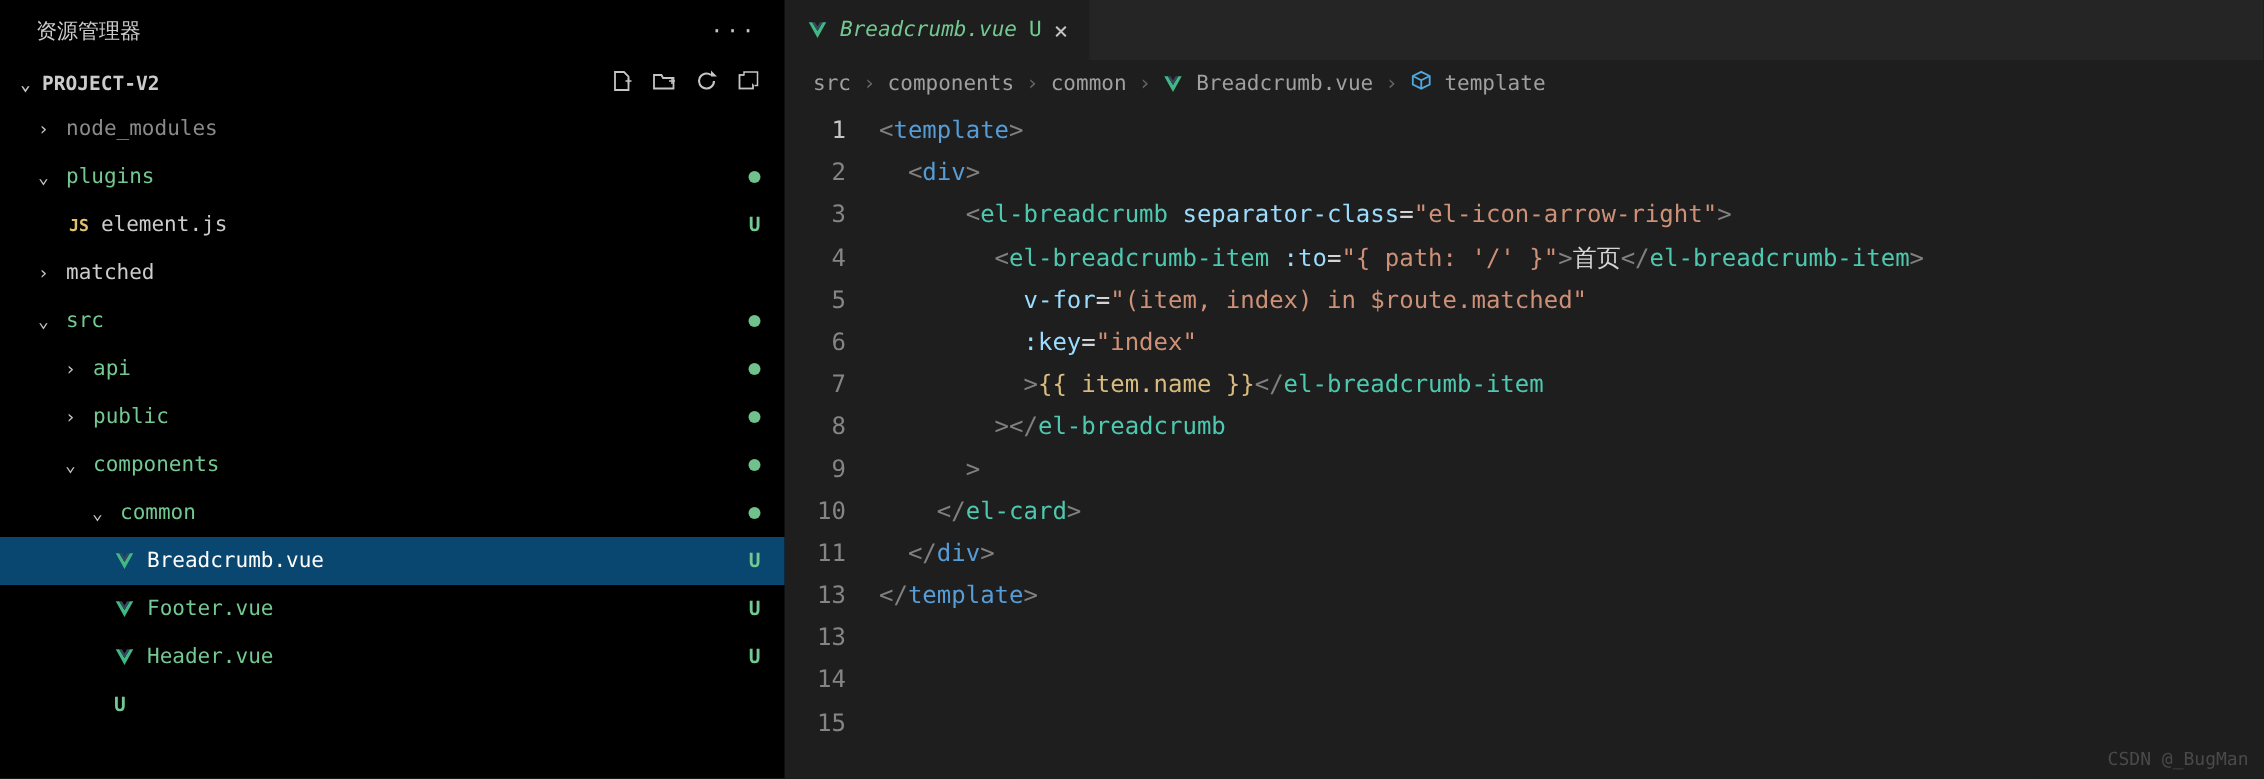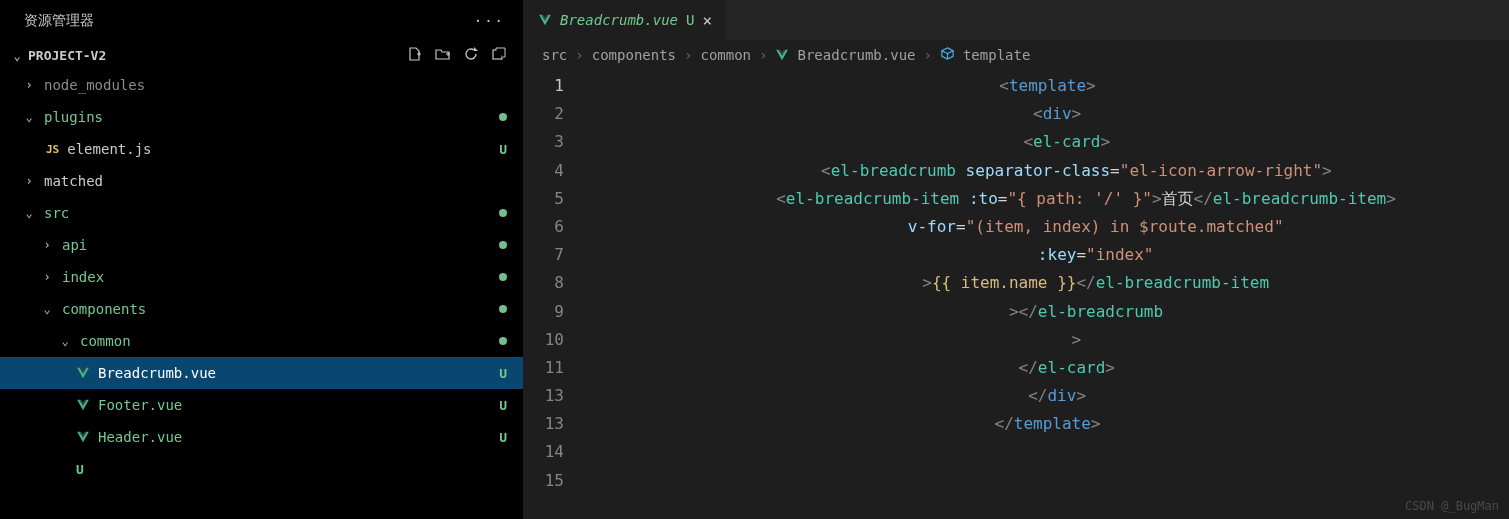--- a/index.html
+++ b/index.html
@@ -90,21 +90,21 @@
   color: #a0a0a0;
 }
 .breadcrumb .sep { color: #666; }
 .breadcrumb .icon-cube { color: #4fa9e0; }
 
 .code-area { display: flex; flex: 1; font-family: Consolas, monospace; font-size: 16px; }
 .gutter { width: 62px; text-align: right; color: #858585; padding-top: 2px; }
 .gutter div { height: 28.2px; padding-right: 22px; line-height: 28.2px; }
 .gutter .current { color: #c6c6c6; }
 .code { flex: 1; padding-top: 2px; }
-.code-line { height: 28.2px; line-height: 28.2px; white-space: pre; text-align: center; }
+.code-line { height: 28.2px; line-height: 28.2px; white-space: pre; }
 
 .p-gray { color: #808080; }
 .p-tag { color: #569cd6; }
 .p-comp { color: #4ec9b0; }
 .p-attr { color: #9cdcfe; }
 .p-str { color: #ce9178; }
 .p-text { color: #d4d4d4; }
 .p-brace { color: #d7ba7d; }
 
 .watermark {
@@ -191,21 +191,21 @@
         <span class="tree-label green">
           <span class="chev">›</span>
           <span>api</span>
         </span>
         <span class="status-dot"></span>
       </div>
       <div class="tree-row">
         <span class="spacer" style="width: 40px;"></span>
         <span class="tree-label green">
           <span class="chev">›</span>
-          <span>index</span>
+          <span>public</span>
         </span>
         <span class="status-dot"></span>
       </div>
       <div class="tree-row">
         <span class="spacer" style="width: 40px;"></span>
         <span class="tree-label green">
           <span class="chev">⌄</span>
           <span>components</span>
         </span>
         <span class="status-dot"></span>
@@ -314,21 +314,20 @@
         <div>10</div>
         <div>11</div>
         <div>13</div>
         <div>13</div>
         <div>14</div>
         <div>15</div>
       </div>
     <div class="code" id="code">
         <div class="code-line"><span class="p-gray">&lt;</span><span class="p-tag">template</span><span class="p-gray">&gt;</span></div>
         <div class="code-line"><span>  </span><span class="p-gray">&lt;</span><span class="p-tag">div</span><span class="p-gray">&gt;</span></div>
-        <div class="code-line"><span>    </span><span class="p-gray">&lt;</span><span class="p-comp">el-card</span><span class="p-gray">&gt;</span></div>
         <div class="code-line"><span>      </span><span class="p-gray">&lt;</span><span class="p-comp">el-breadcrumb</span><span> </span><span class="p-attr">separator-class</span><span class="p-text">=</span><span class="p-str">"el-icon-arrow-right"</span><span class="p-gray">&gt;</span></div>
         <div class="code-line"><span>        </span><span class="p-gray">&lt;</span><span class="p-comp">el-breadcrumb-item</span><span> </span><span class="p-attr">:to</span><span class="p-text">=</span><span class="p-str">"{ path: '/' }"</span><span class="p-gray">&gt;</span><span class="p-text">首页</span><span class="p-gray">&lt;/</span><span class="p-comp">el-breadcrumb-item</span><span class="p-gray">&gt;</span></div>
         <div class="code-line"><span>          </span><span class="p-attr">v-for</span><span class="p-text">=</span><span class="p-str">"(item, index) in $route.matched"</span></div>
         <div class="code-line"><span>          </span><span class="p-attr">:key</span><span class="p-text">=</span><span class="p-str">"index"</span></div>
         <div class="code-line"><span>          </span><span class="p-gray">&gt;</span><span class="p-brace">{{ item.name }}</span><span class="p-gray">&lt;/</span><span class="p-comp">el-breadcrumb-item</span></div>
         <div class="code-line"><span>        </span><span class="p-gray">&gt;&lt;/</span><span class="p-comp">el-breadcrumb</span></div>
         <div class="code-line"><span>      </span><span class="p-gray">&gt;</span></div>
         <div class="code-line"><span>    </span><span class="p-gray">&lt;/</span><span class="p-comp">el-card</span><span class="p-gray">&gt;</span></div>
         <div class="code-line"><span>  </span><span class="p-gray">&lt;/</span><span class="p-tag">div</span><span class="p-gray">&gt;</span></div>
         <div class="code-line"><span class="p-gray">&lt;/</span><span class="p-tag">template</span><span class="p-gray">&gt;</span></div>

